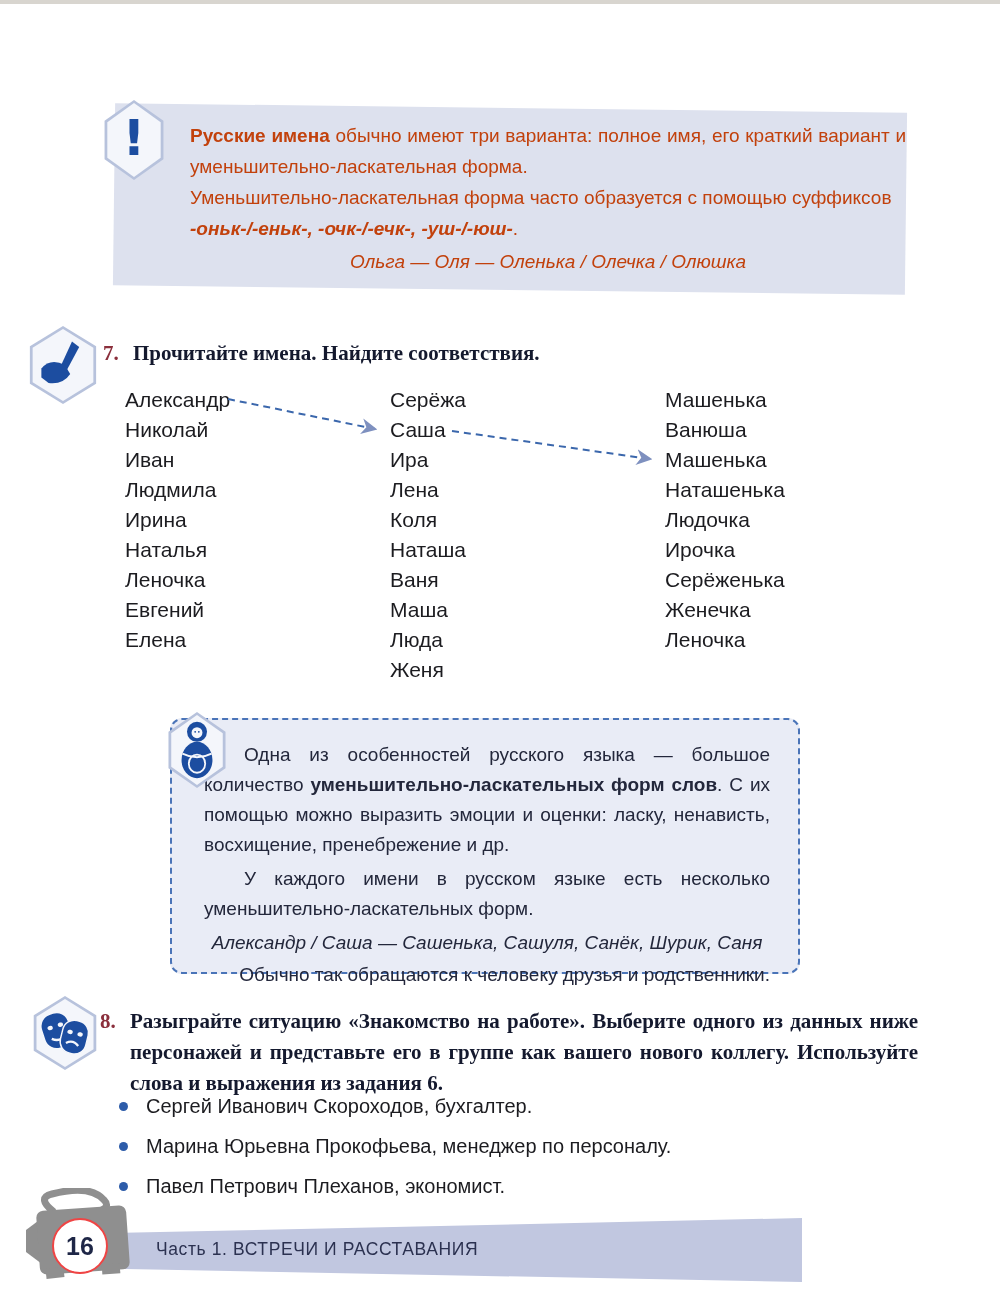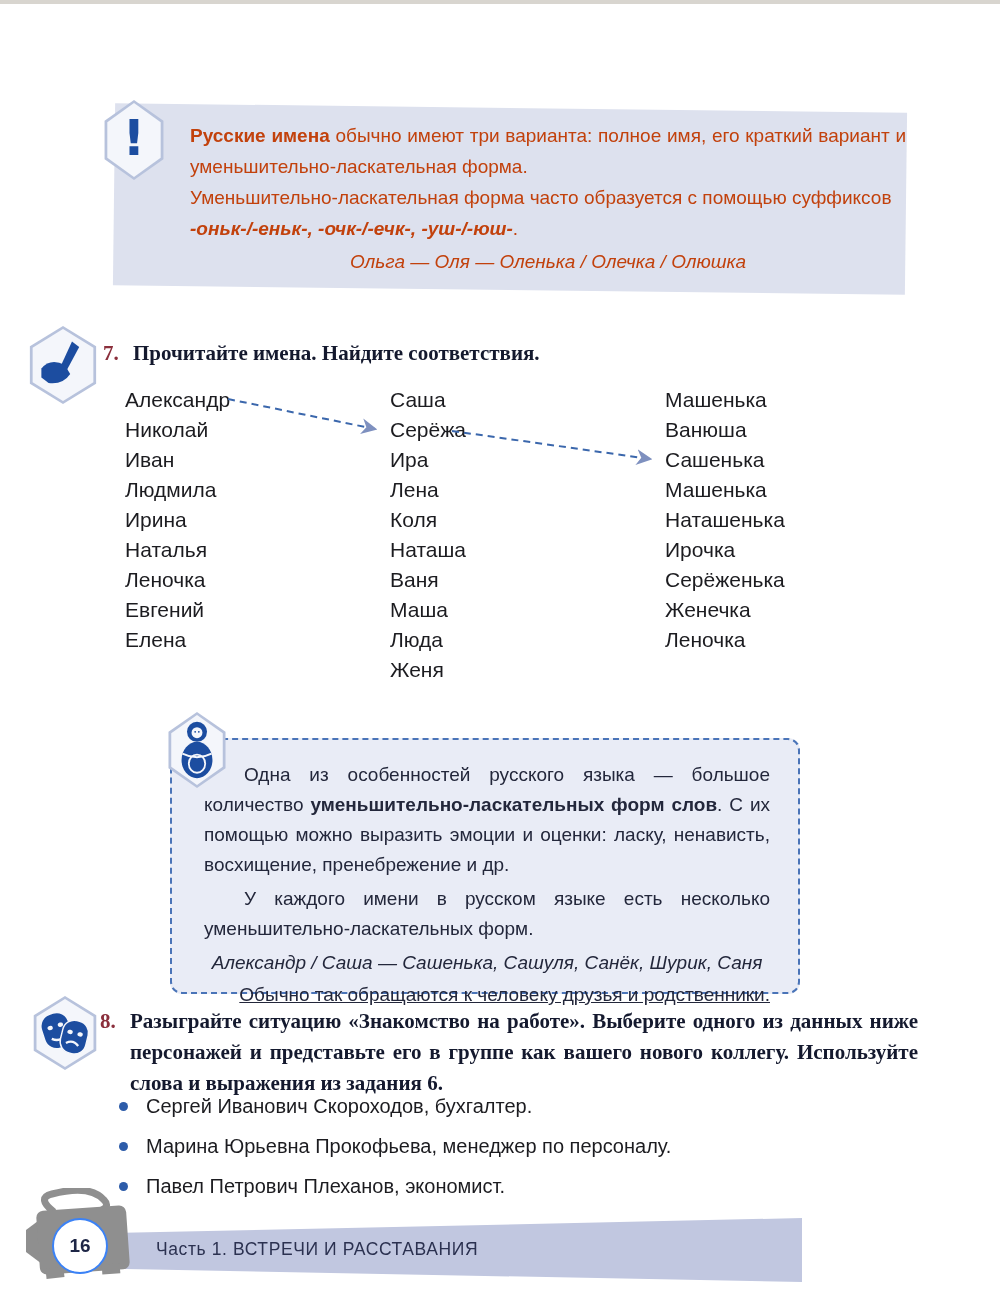--- a/index.html
+++ b/index.html
@@ -33,42 +33,42 @@
 
   
   .name-col{position:absolute;font-size:21px;line-height:30px;color:#1c1c20;}
   .name-col div{height:30px;}
 
   .arrows{position:absolute;left:100px;top:380px;width:720px;height:300px;pointer-events:none;}
 
   
   .info-box{position:absolute;left:170px;top:718px;width:630px;height:256px;
             background:#e9ecf6;border:2px dashed #4a74b8;border-radius:12px;box-sizing:border-box;
-            padding:20px 28px 18px 32px;margin-top:20px;}
+            padding:20px 28px 18px 32px;}
   .ib-p{margin:0;font-size:19px;line-height:30px;text-align:justify;text-indent:40px;color:#23273b;}
   .ib-p2{margin:4px 0 0 0;}
   .ib-example{margin:4px 0 0 0;font-size:19px;line-height:30px;text-align:center;font-style:italic;color:#23273b;}
-  .ib-note{margin:2px 0 0 0;font-size:19px;line-height:30px;text-align:right;color:#23273b;text-decoration:underline;}
+  .ib-note{margin:2px 0 0 0;font-size:19px;line-height:30px;text-align:right;color:#23273b;}
 
   
   .bullets{position:absolute;left:119px;top:1092px;width:800px;}
   .bullet-row{display:flex;align-items:flex-start;margin-bottom:11px;}
   .bullet-dot{flex:0 0 9px;width:9px;height:9px;border-radius:50%;background:#2d5ca9;margin:10px 18px 0 0;}
   .bullet-text{font-size:20px;line-height:29px;color:#1c1c20;}
 
   
   .footer-band{position:absolute;left:100px;top:1218px;width:702px;height:64px;background:#c1c7e0;
        clip-path:polygon(0 24%,100% 0,100% 100%,0 79%);}
   .footer-title{position:absolute;left:56px;top:21px;font-size:17.5px;letter-spacing:0.6px;
        color:#2b3150;}
   .spotlight{position:absolute;left:20px;top:1188px;width:125px;height:100px;}
   .page-circle{position:absolute;left:32px;top:30px;width:56px;height:56px;border-radius:50%;
-       background:#ffffff;border:2px solid #3b82f6;box-sizing:border-box;
+       background:#ffffff;border:2px solid #ef4444;box-sizing:border-box;
        display:flex;align-items:center;justify-content:center;
-       font-weight:bold;font-size:19px;color:#1e2646;}
+       font-weight:bold;font-size:25px;color:#1e2646;}
 
   .excl{font-weight:bold;font-size:50px;color:#1c4da0;line-height:1;margin-top:-4px;
         font-family:"DejaVu Sans",sans-serif;}
 </style>
 </head>
 <body>
 
 <div class="page">
   <div class="top-rule"></div>
 
@@ -106,37 +106,37 @@
     <div>Николай</div>
     <div>Иван</div>
     <div>Людмила</div>
     <div>Ирина</div>
     <div>Наталья</div>
     <div>Леночка</div>
     <div>Евгений</div>
     <div>Елена</div>
   </div>
   <div class="name-col" style="left:390px;top:385px;width:250px;">
+    <div>Серёжа</div>
     <div>Саша</div>
-    <div>Серёжа</div>
     <div>Ира</div>
     <div>Лена</div>
     <div>Коля</div>
     <div>Наташа</div>
     <div>Ваня</div>
     <div>Маша</div>
     <div>Люда</div>
     <div>Женя</div>
   </div>
   <div class="name-col" style="left:665px;top:385px;width:260px;">
     <div>Машенька</div>
     <div>Ванюша</div>
-    <div>Сашенька</div>
     <div>Машенька</div>
     <div>Наташенька</div>
+    <div>Людочка</div>
     <div>Ирочка</div>
     <div>Серёженька</div>
     <div>Женечка</div>
     <div>Леночка</div>
   </div>
 
   <svg class="arrows">
     <defs>
       <marker id="arr" viewBox="0 0 10 10" refX="8.5" refY="5" markerWidth="8" markerHeight="8" orient="auto">
         <path d="M0,0 L10,5 L0,10 L3,5 Z" fill="#7e90bf"></path>

